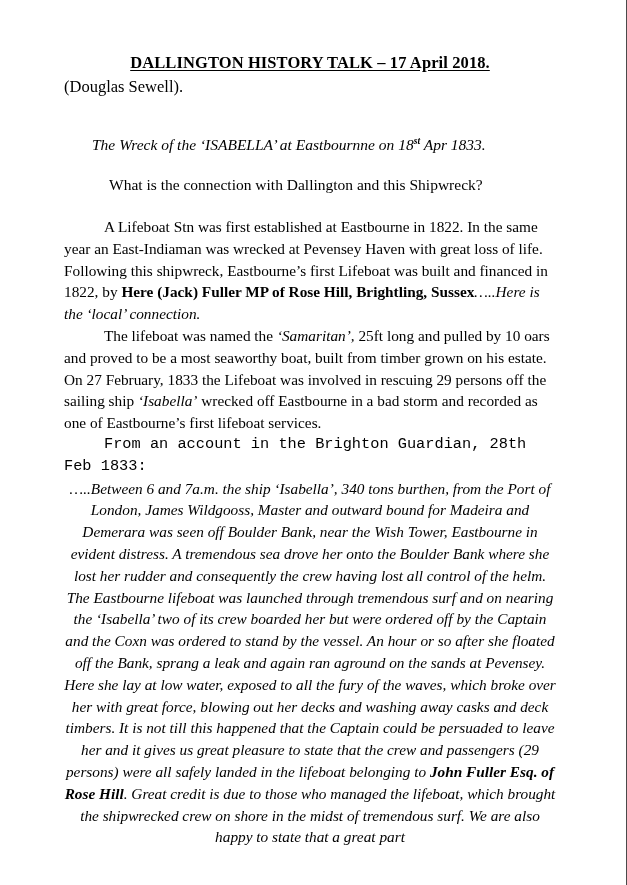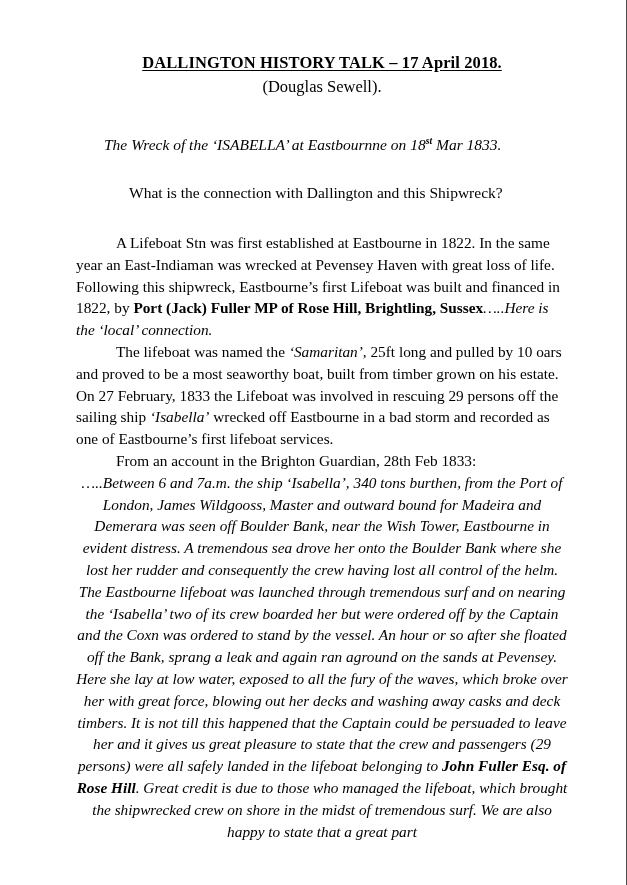--- a/index.html
+++ b/index.html
@@ -13,41 +13,41 @@
     position: relative;
     overflow: hidden;
     font-family: "Liberation Serif", "DejaVu Serif", serif;
     color: #000000;
     box-sizing: border-box;
     border-right: 1px solid #4a4a4a;
   }
 
   .page {
     position: absolute;
-    left: 76px;
+    left: 64px;
     top: 0;
     width: 492px;
   }
 
   
   .doc-title {
     text-align: center;
     font-size: 16.5px;
     line-height: 22px;
     font-weight: bold;
     margin: 0;
     padding-top: 52px;
     letter-spacing: 0.1px;
   }
   .doc-title .ul {
     text-decoration: underline;
     text-underline-offset: 2px;
   }
   .doc-subtitle {
-    text-align: center;
+    text-align: left;
     font-size: 16.5px;
     line-height: 22px;
     margin: 0;
     padding-top: 2px;
   }
 
   .talk-heading {
     font-size: 15.5px;
     line-height: 22px;
     font-style: italic;
@@ -58,41 +58,42 @@
   .talk-heading sup {
     font-size: 0.62em;
     vertical-align: super;
     line-height: 0;
     font-weight: bold;
   }
 
   .question-line {
     font-size: 15.5px;
     line-height: 22px;
-    margin: 8px;
+    margin: 0;
     padding-top: 18px;
     padding-left: 45px;
   }
 
   
   .body-para {
     font-size: 15.3px;
     line-height: 21.8px;
     margin: 0;
     text-align: left;
     text-indent: 40px;
     hyphens: none;
   }
   .body-para.first { padding-top: 20px; }
 
   .quote-intro {
     font-size: 15.3px;
     line-height: 21.8px;
     margin: 0;
     text-indent: 40px;
+    font-family: Liberation Mono, monospace;
   }
 
   .quote-block {
     font-size: 15.3px;
     line-height: 21.8px;
     margin: 0;
     font-style: italic;
     text-align: center;
     text-indent: 0;
   }
@@ -105,25 +106,25 @@
 <body>
 
 <div class="page">
 
   <h1 class="doc-title">
     <span class="ul">DALLINGTON HISTORY TALK – 17 April 2018.</span>
   </h1>
 
   <p class="doc-subtitle">(Douglas Sewell).</p>
 
-  <p class="talk-heading"><span>The Wreck of the  ‘ISABELLA’ at Eastbournne on 18</span><sup>st</sup><span> Mar 1833.</span></p>
+  <p class="talk-heading"><span>The Wreck of the  ‘ISABELLA’ at Eastbournne on 18</span><sup>st</sup><span> Apr 1833.</span></p>
 
   <p class="question-line">What is the connection with Dallington and this Shipwreck?</p>
 
-  <p class="body-para first"><span>A Lifeboat Stn was first established at Eastbourne in 1822. In the same year an East-Indiaman was wrecked at Pevensey Haven with great loss of life. Following this shipwreck, Eastbourne’s first Lifeboat was built and financed in 1822, by </span><b>Port (Jack) Fuller MP of Rose Hill, Brightling, Sussex</b><i>…..Here is the ‘local’ connection.</i></p>
+  <p class="body-para first"><span>A Lifeboat Stn was first established at Eastbourne in 1822. In the same year an East-Indiaman was wrecked at Pevensey Haven with great loss of life. Following this shipwreck, Eastbourne’s first Lifeboat was built and financed in 1822, by </span><b>Here (Jack) Fuller MP of Rose Hill, Brightling, Sussex</b><i>…..Here is the ‘local’ connection.</i></p>
 
   <p class="body-para"><span>The lifeboat was named the </span><i>‘Samaritan’,</i><span> 25ft long and pulled by 10 oars and proved to be a most seaworthy boat, built from timber grown on his estate. On 27 February, 1833 the Lifeboat was involved in rescuing 29 persons off the sailing ship </span><i>‘Isabella’</i><span> wrecked off Eastbourne in a bad storm and recorded as one of Eastbourne’s first lifeboat services.</span></p>
 
   <p class="quote-intro">From an account in the Brighton Guardian, 28th Feb 1833:</p>
 
   <p class="quote-block"><span>…..Between 6 and 7a.m. the ship ‘Isabella’, 340 tons burthen, from the Port of London, James Wildgooss, Master and outward bound for Madeira and Demerara was seen off Boulder Bank, near the Wish Tower, Eastbourne in evident distress. A tremendous sea drove her onto the Boulder Bank where she lost her rudder and consequently the crew having lost all control of the helm. The Eastbourne lifeboat was launched through tremendous surf and on nearing the ‘Isabella’ two of its crew boarded her but were ordered off by the Captain and the Coxn was ordered to stand by the vessel. An hour or so after she floated off the Bank, sprang a leak and again ran aground on the sands at Pevensey. Here she lay at low water, exposed to all the fury of the waves, which broke over her with great force, blowing out her decks and washing away casks and deck timbers. It is not till this happened that the Captain could be persuaded to leave her and it gives us great pleasure to state that the crew and passengers (29 persons) were all safely landed in the lifeboat belonging to </span><span class="bi">John Fuller Esq. of Rose Hill</span><span>. Great credit is due to those who managed the lifeboat, which brought the shipwrecked crew on shore in the midst of tremendous surf. We are also happy to state that a great part</span></p>
 
 </div>
 
 </body></html>

